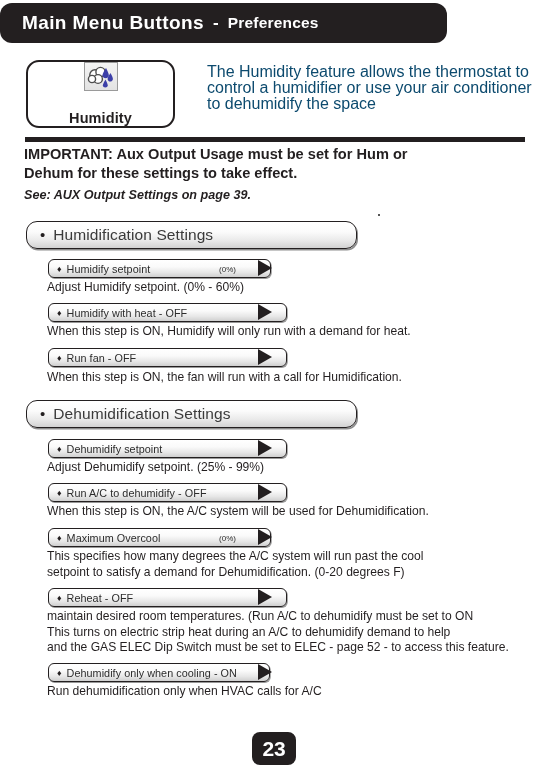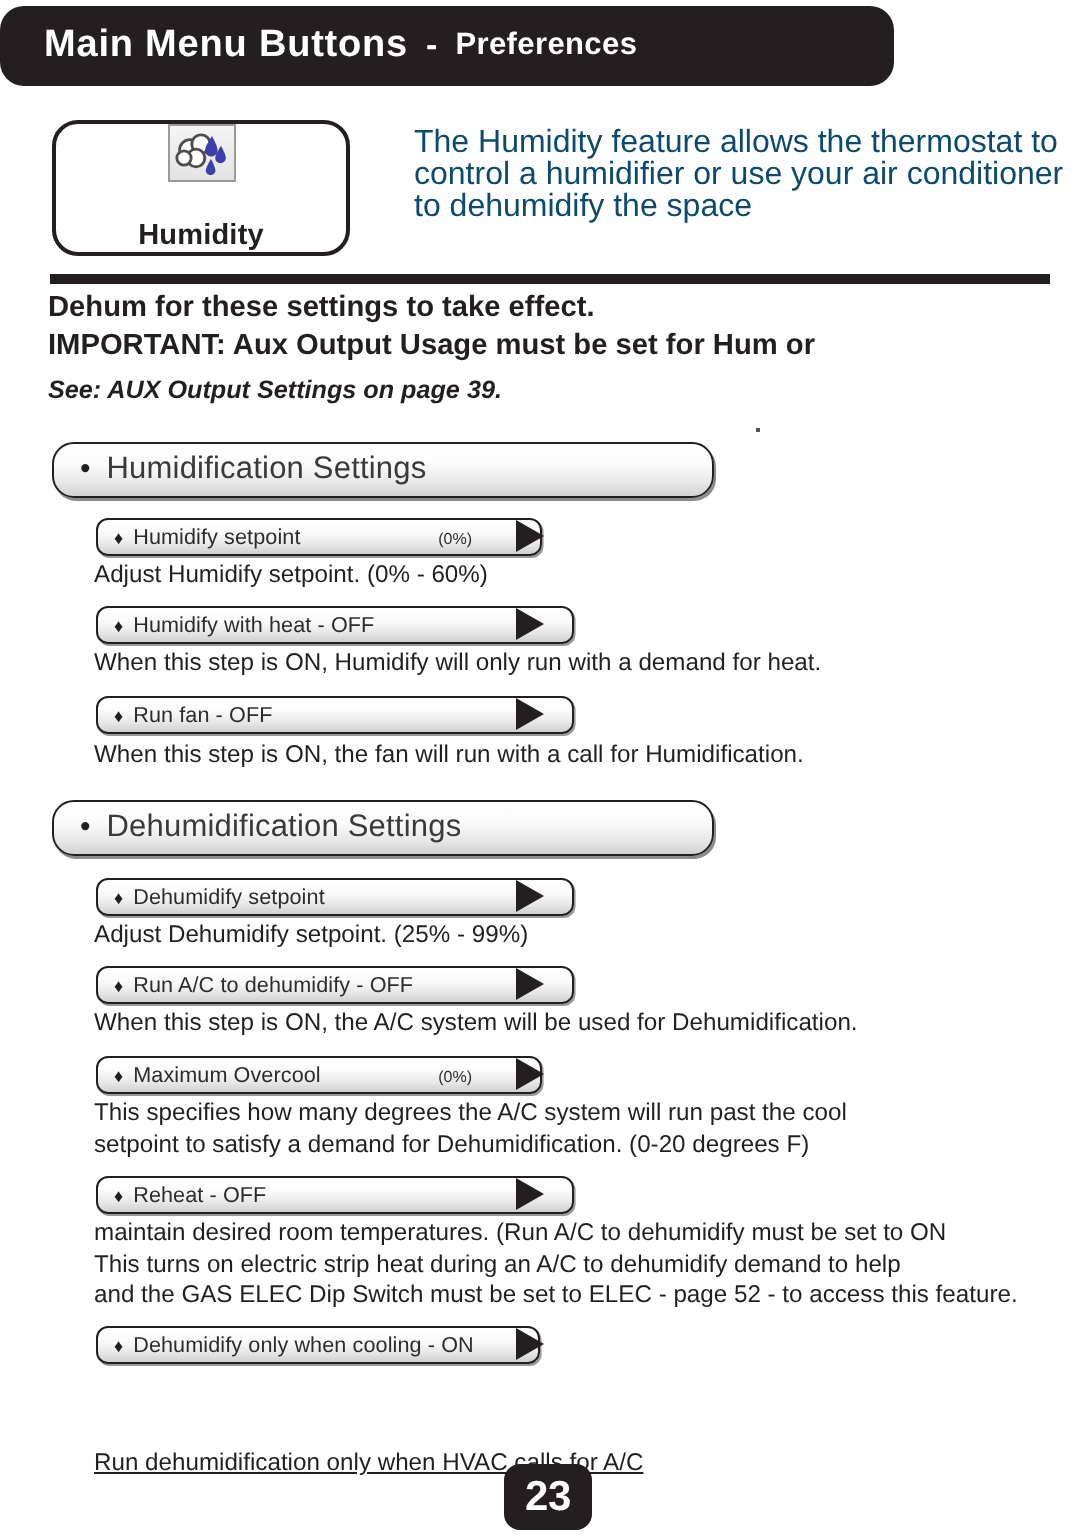--- a/index.html
+++ b/index.html
@@ -256,22 +256,22 @@
 
 <div class="feature-desc">
   <div>The Humidity feature allows the thermostat to</div>
   <div>control a humidifier or use your air conditioner</div>
   <div>to dehumidify the space</div>
 </div>
 
 <div class="heavy-rule"></div>
 
 <div class="important">
+  <div>IMPORTANT: Aux Output Usage must be set for Hum or</div>
   <div>Dehum for these settings to take effect.</div>
-  <div>IMPORTANT: Aux Output Usage must be set for Hum or</div>
 </div>
 <div class="see-ref">See: AUX Output Settings on page 39.</div>
 <div class="stray-dot"></div>
 
 <div class="section-btn" style="top:221px;">
   <span class="section-bullet">•</span>
   <span class="section-text">Humidification Settings</span>
 </div>
 
 <div class="setting-btn" style="top:259px; width:223px;">
@@ -345,19 +345,19 @@
   <div>maintain desired room temperatures. (Run A/C to dehumidify must be set to ON</div>
   <div>This turns on electric strip heat during an A/C to dehumidify demand to help</div>
   <div>and the GAS ELEC Dip Switch must be set to ELEC - page 52 - to access this feature.</div>
 </div>
 
 <div class="setting-btn" style="top:663px; width:222px;">
   <span class="setting-bullet">♦</span>
   <span class="setting-text">Dehumidify only when cooling - ON</span>
 </div>
 <div class="setting-arrow" style="left:258px; top:664px;"></div>
-<div class="body-text" style="top:724px;text-decoration:underline;">
+<div class="body-text" style="top:684px;">
   <div>Run dehumidification only when HVAC calls for A/C</div>
 </div>
 
 <div class="page-badge">
   <span class="page-num">23</span>
 </div>
 
 </body></html>

